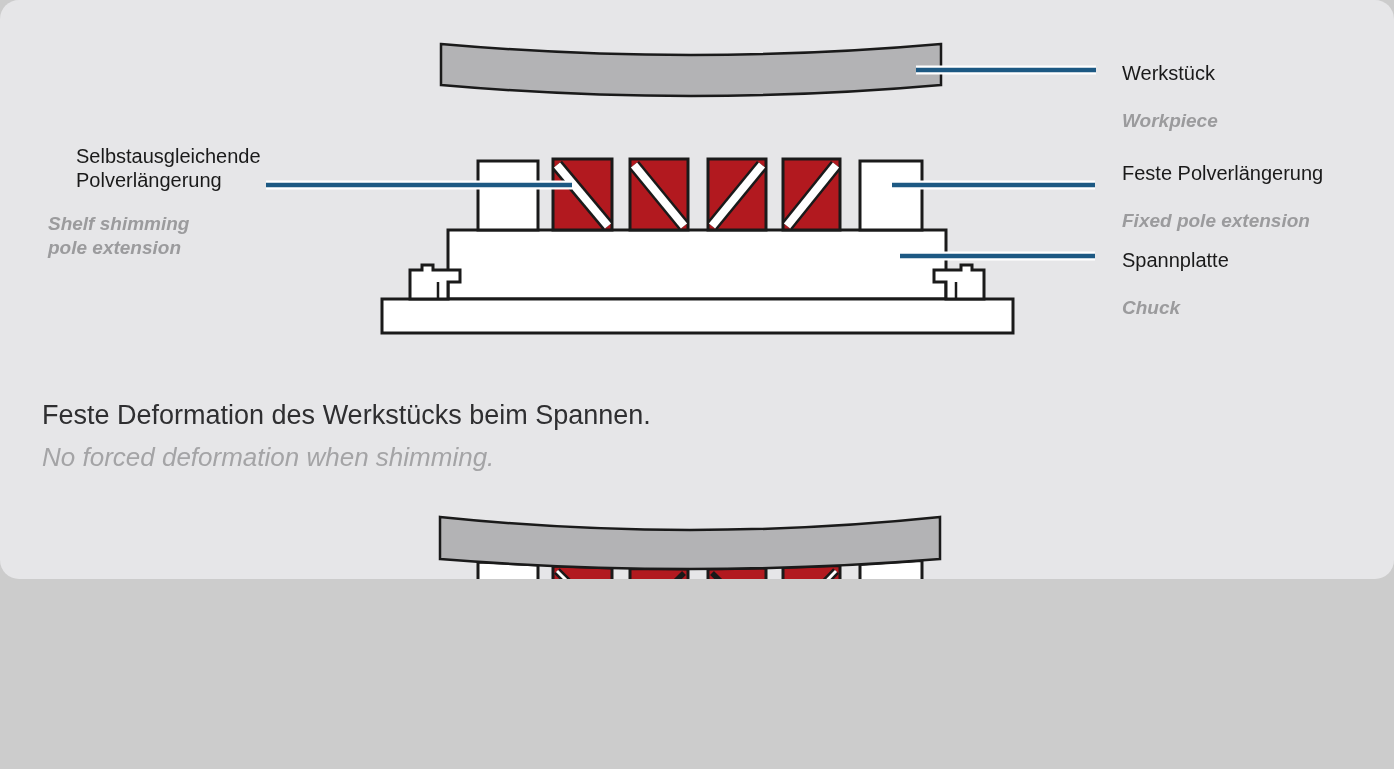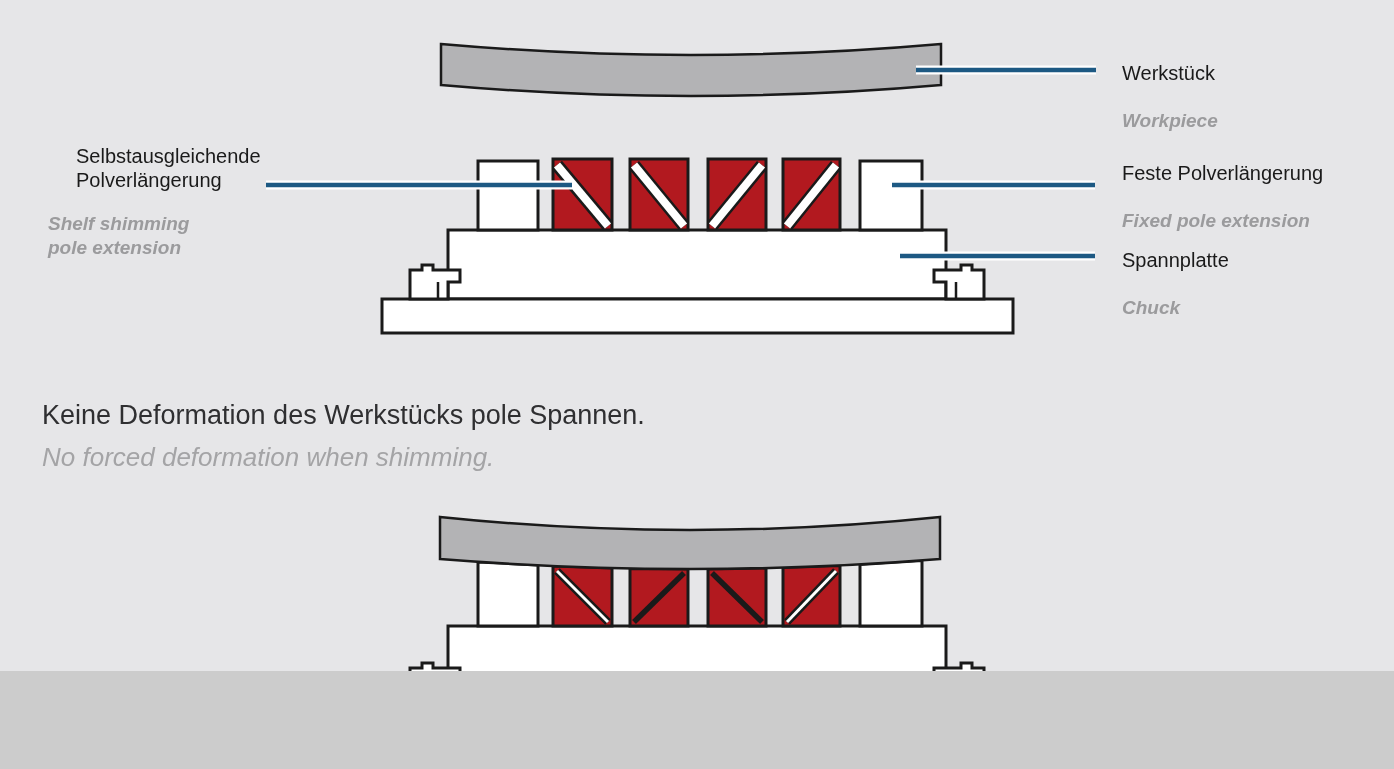--- a/index.html
+++ b/index.html
@@ -1,19 +1,20 @@
 <!DOCTYPE html>
 <html style="--c-bg: #e6e6e8; --c-outline: #1a1a1a; --c-red: #b2191f; --c-workpiece: #b3b3b5; --c-blue: #1d5983; --c-label_dark: #1a1a1a; --c-label_gray: #9b9b9d; --c-caption_dark: #2f2f31; --c-caption_gray: #a4a4a6;"><head>
 <meta charset="utf-8">
 <style>
   html,body{margin:0;padding:0;}
   body{background:#ccc;font-family:"Liberation Sans",sans-serif;}
   #canvas{
-    position:relative;width:1394px;height:671px;overflow:hidden;
+    position:relative;width:1394px;height:579px;overflow:hidden;
     background:var(--c-bg,#e6e6e8);
+    border-radius:19px;
   }
   #diagram-svg{position:absolute;left:0;top:0;width:1394px;height:769px;}
 
   
   .shape-white{fill:#ffffff;stroke:var(--c-outline,#1a1a1a);stroke-width:3;}
   .shape-red{fill:var(--c-red,#b2191f);stroke:var(--c-outline,#1a1a1a);stroke-width:3;}
   .workpiece-fill{fill:var(--c-workpiece,#b3b3b5);stroke:var(--c-outline,#1a1a1a);stroke-width:2.5;}
   .stripe-border{stroke:var(--c-outline,#1a1a1a);fill:none;stroke-width:13;}
   .stripe-core{stroke:#ffffff;fill:none;stroke-width:8;}
   .stripe-border-thin{stroke:var(--c-outline,#1a1a1a);fill:none;stroke-width:8;}
@@ -139,17 +140,17 @@
     <div class="de">Feste Polverlängerung</div>
     <div class="en">Fixed pole extension</div>
   </div>
 
   <div class="label" style="left:1122px;top:227px;">
     <div class="de">Spannplatte</div>
     <div class="en">Chuck</div>
   </div>
 
   <div class="caption">
-    <div class="de">Keine Deformation des Werkstücks pole Spannen.</div>
+    <div class="de">Feste Deformation des Werkstücks beim Spannen.</div>
     <div class="en">No forced deformation when shimming.</div>
   </div>
 
 </div>
 
 </body></html>

